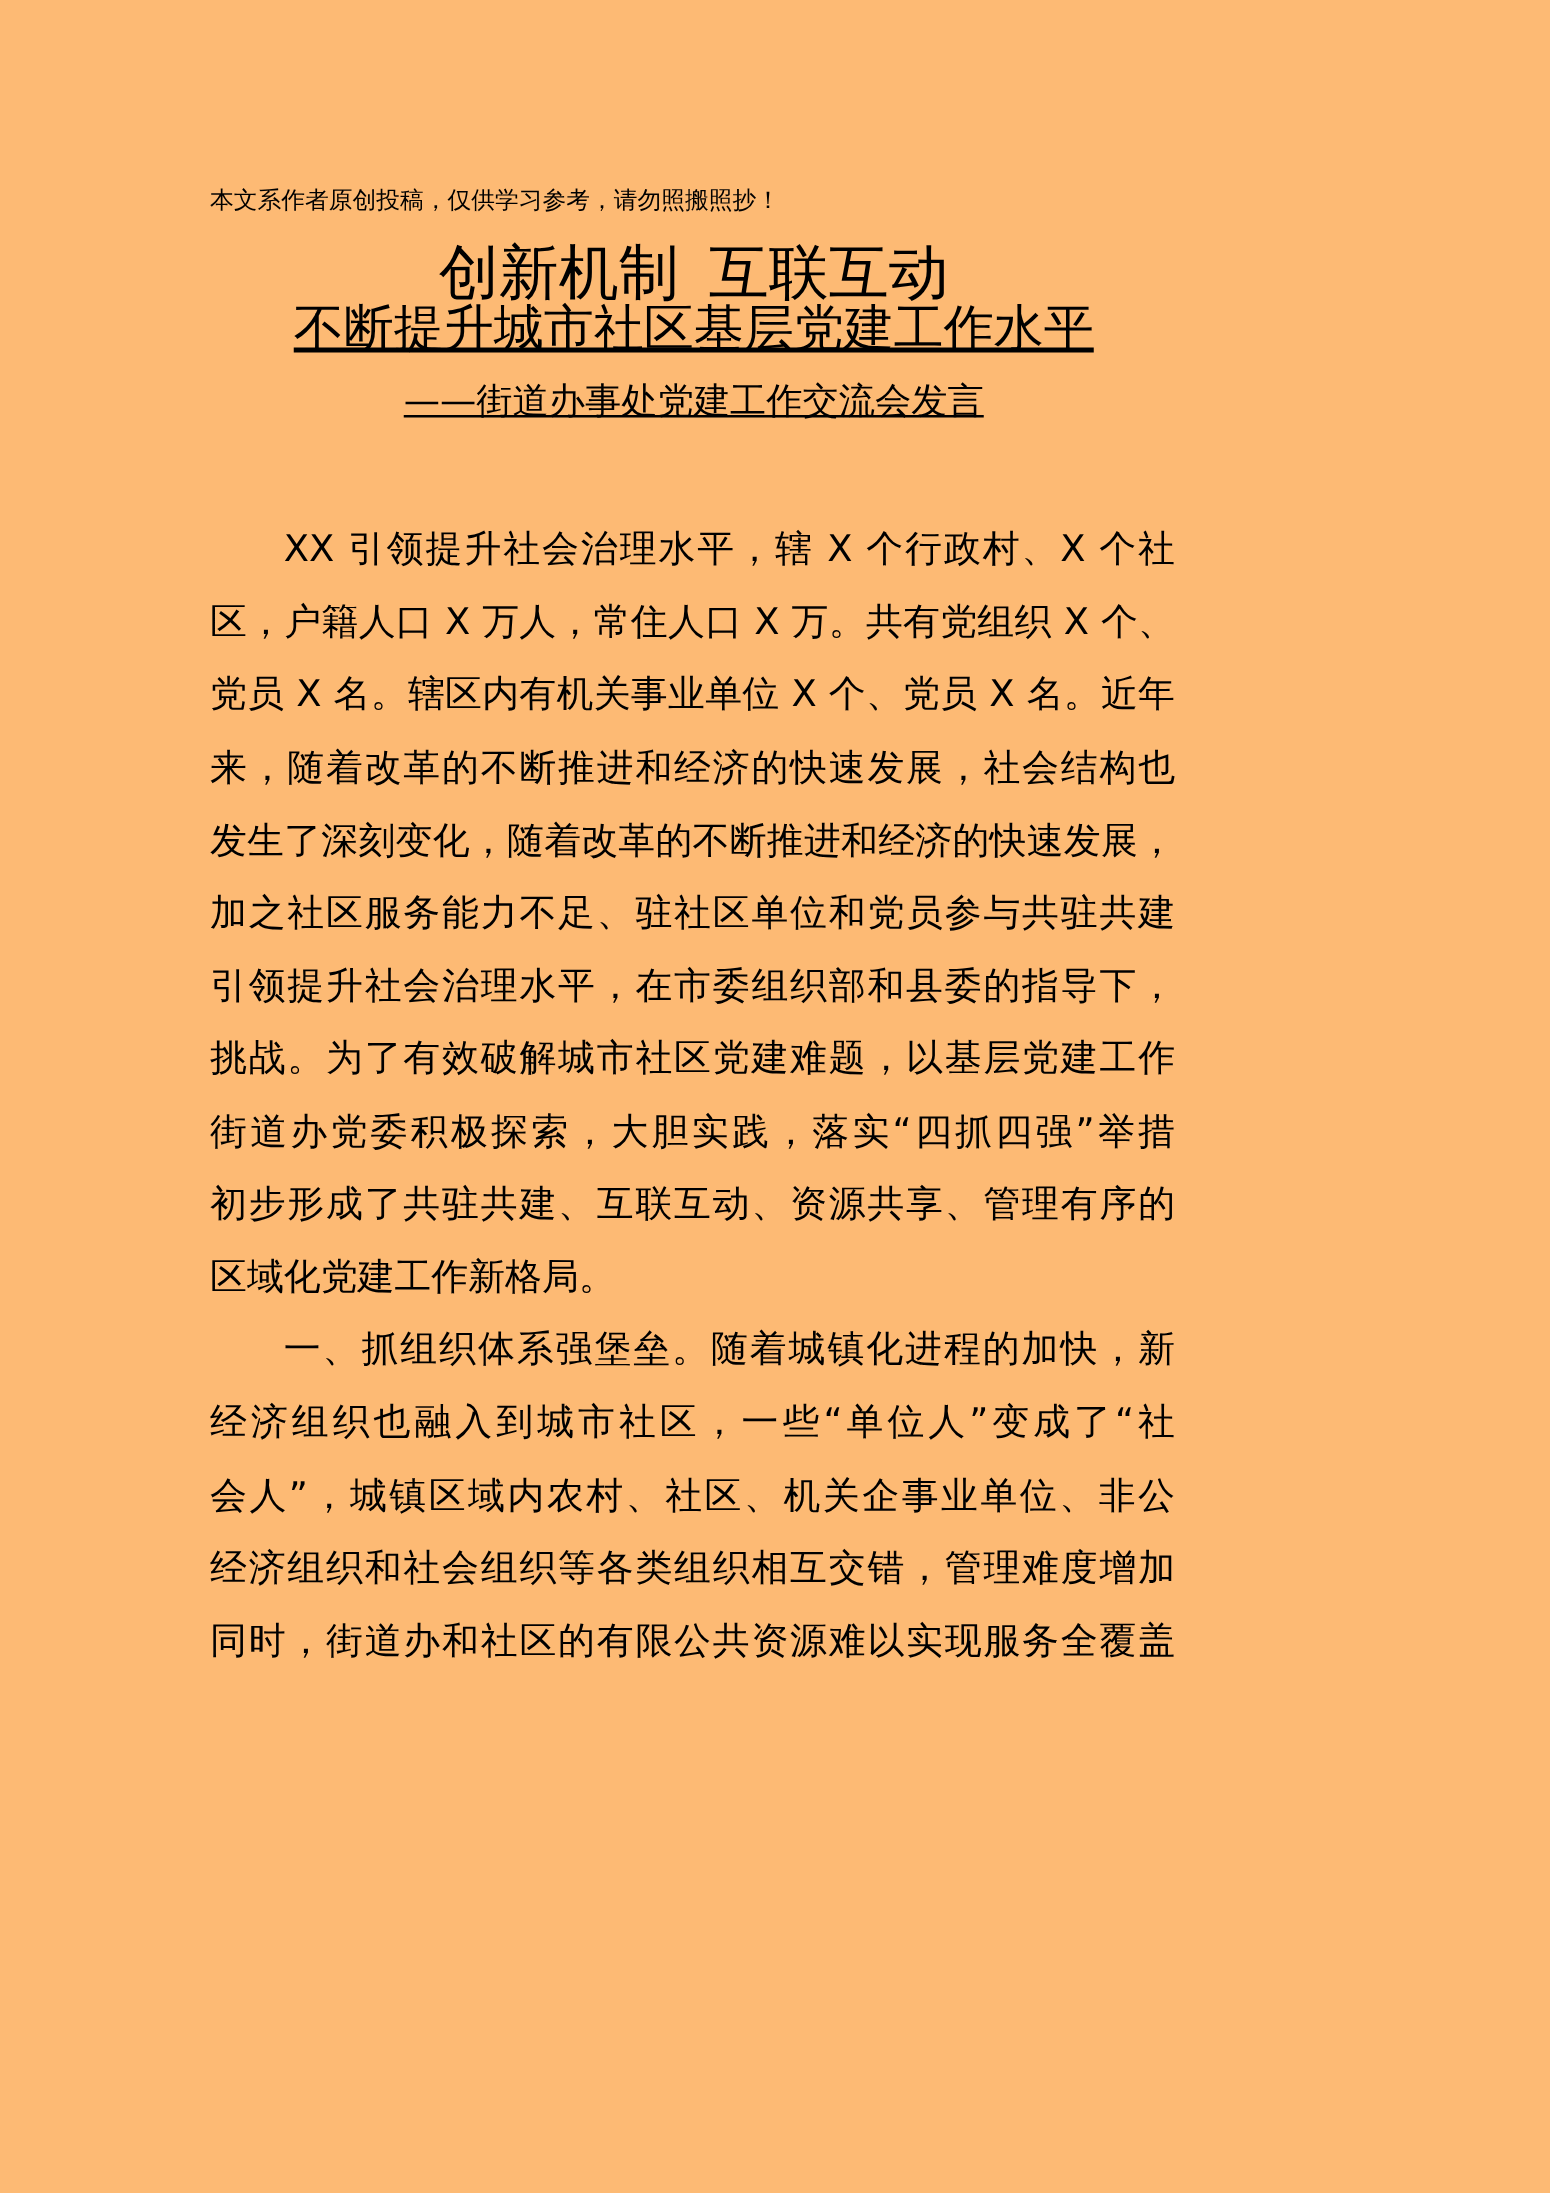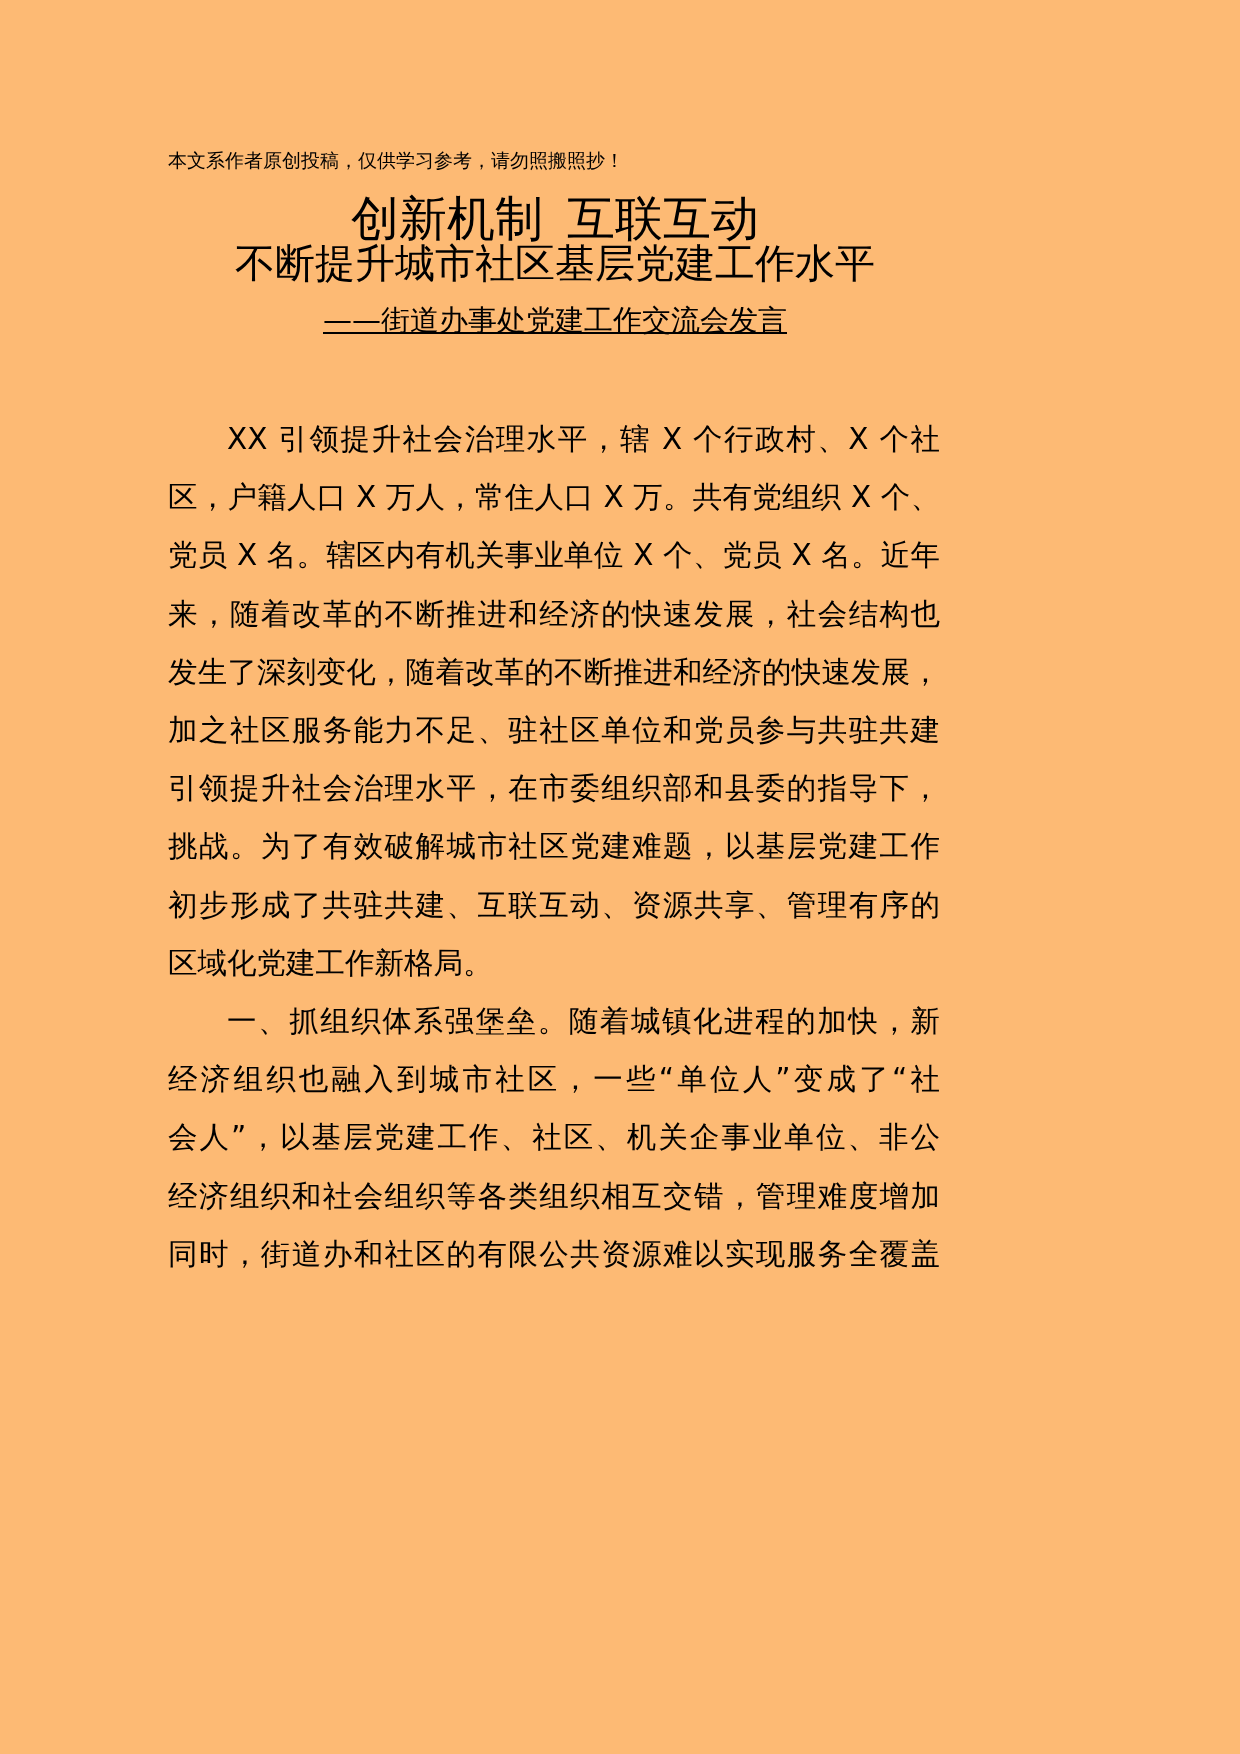--- a/index.html
+++ b/index.html
@@ -43,20 +43,21 @@
       top: 180px;
       font-size: 48px;
       line-height: 50px;
       margin-top: 13px;
     }
     .title1 .gap { display: inline-block; width: 24px; }
     .title2 {
       top: 238px;
       font-size: 40px;
       line-height: 50px;
+      text-decoration: underline;
     }
     .subtitle {
       top: 300px;
       font-size: 29px;
       line-height: 40px;
       text-decoration: underline;
     }
     .body {
       position: absolute;
       left: 168px;
@@ -99,26 +100,27 @@
 
     <div>
       <span class="line indent">XX 引领提升社会治理水平，辖 X 个行政村、X 个社</span>
       <span class="line">区，户籍人口 X 万人，常住人口 X 万。共有党组织 X 个、</span>
       <span class="line">党员 X 名。辖区内有机关事业单位 X 个、党员 X 名。近年</span>
       <span class="line">来，随着改革的不断推进和经济的快速发展，社会结构也</span>
       <span class="line">发生了深刻变化，随着改革的不断推进和经济的快速发展，</span>
       <span class="line">加之社区服务能力不足、驻社区单位和党员参与共驻共建</span>
       <span class="line">引领提升社会治理水平，在市委组织部和县委的指导下，</span>
       <span class="line">挑战。为了有效破解城市社区党建难题，以基层党建工作</span>
+      <span class="line">街道办党委积极探索，大胆实践，落实“四抓四强”举措</span>
       <span class="line">初步形成了共驻共建、互联互动、资源共享、管理有序的</span>
       <span class="line last">区域化党建工作新格局。</span>
     </div>
 
     <div>
       <span class="line indent">一、抓组织体系强堡垒。随着城镇化进程的加快，新</span>
       <span class="line">经济组织也融入到城市社区，一些“单位人”变成了“社</span>
-      <span class="line">会人”，以基层党建工作、社区、机关企事业单位、非公</span>
+      <span class="line">会人”，城镇区域内农村、社区、机关企事业单位、非公</span>
       <span class="line">经济组织和社会组织等各类组织相互交错，管理难度增加</span>
       <span class="line">同时，街道办和社区的有限公共资源难以实现服务全覆盖</span>
     </div>
   </div>
 
 </div>
 
 </body></html>

